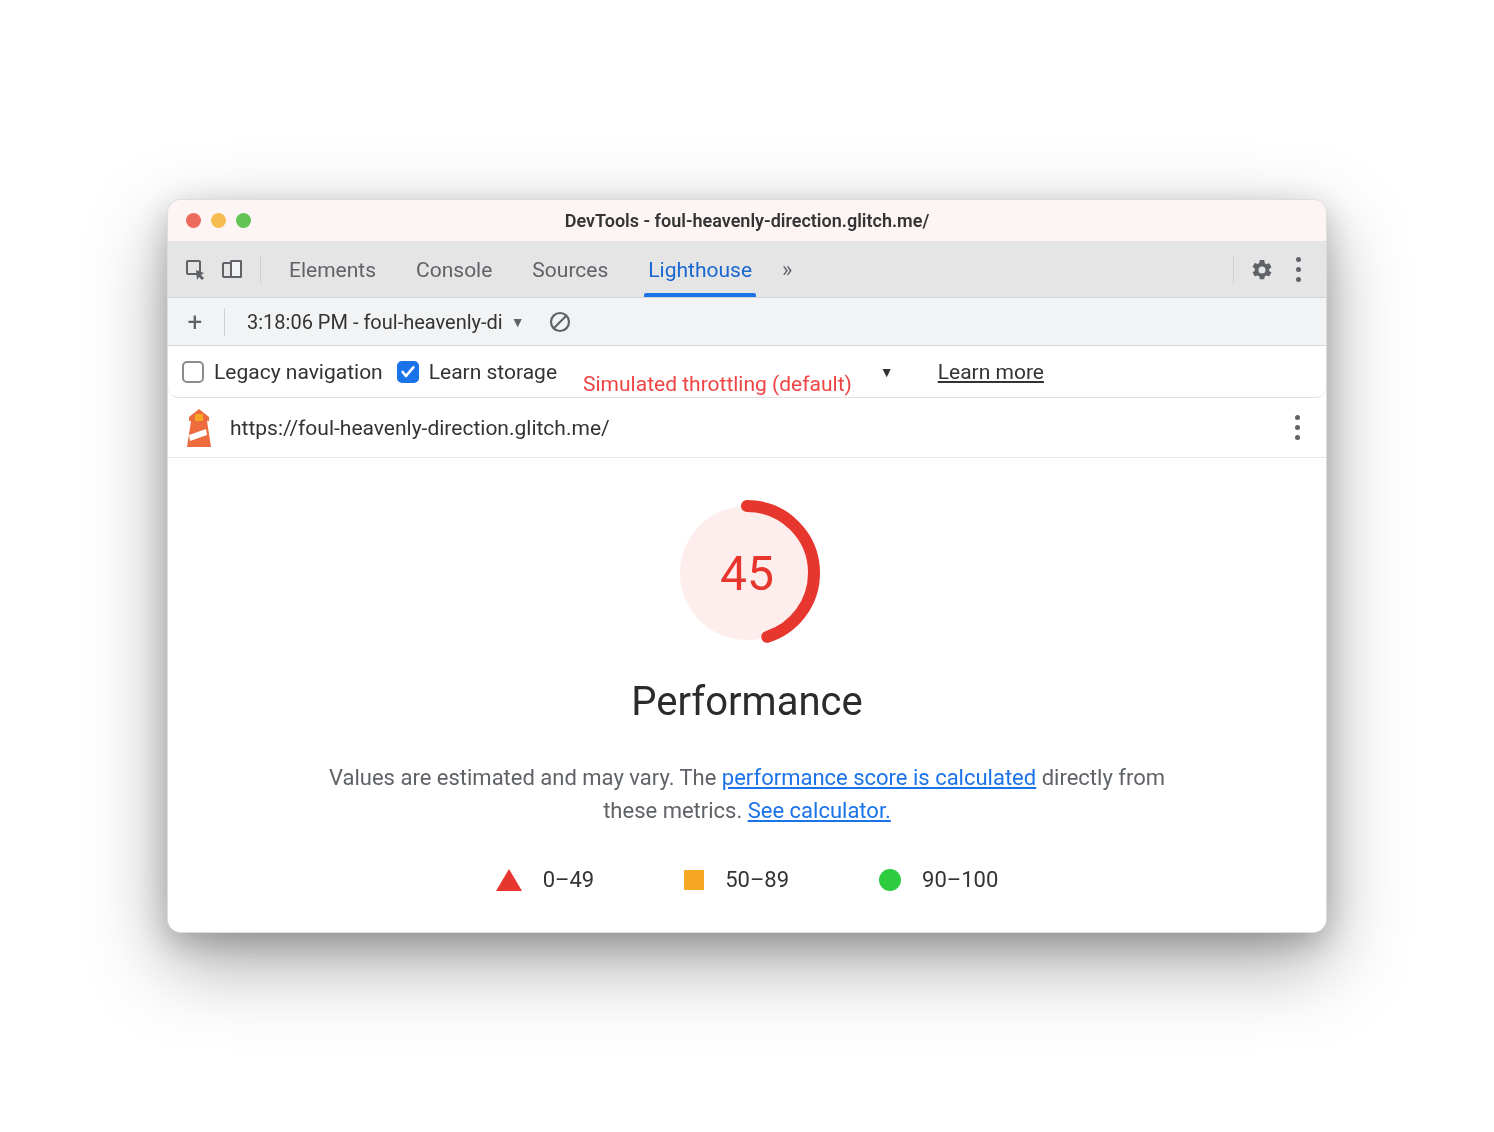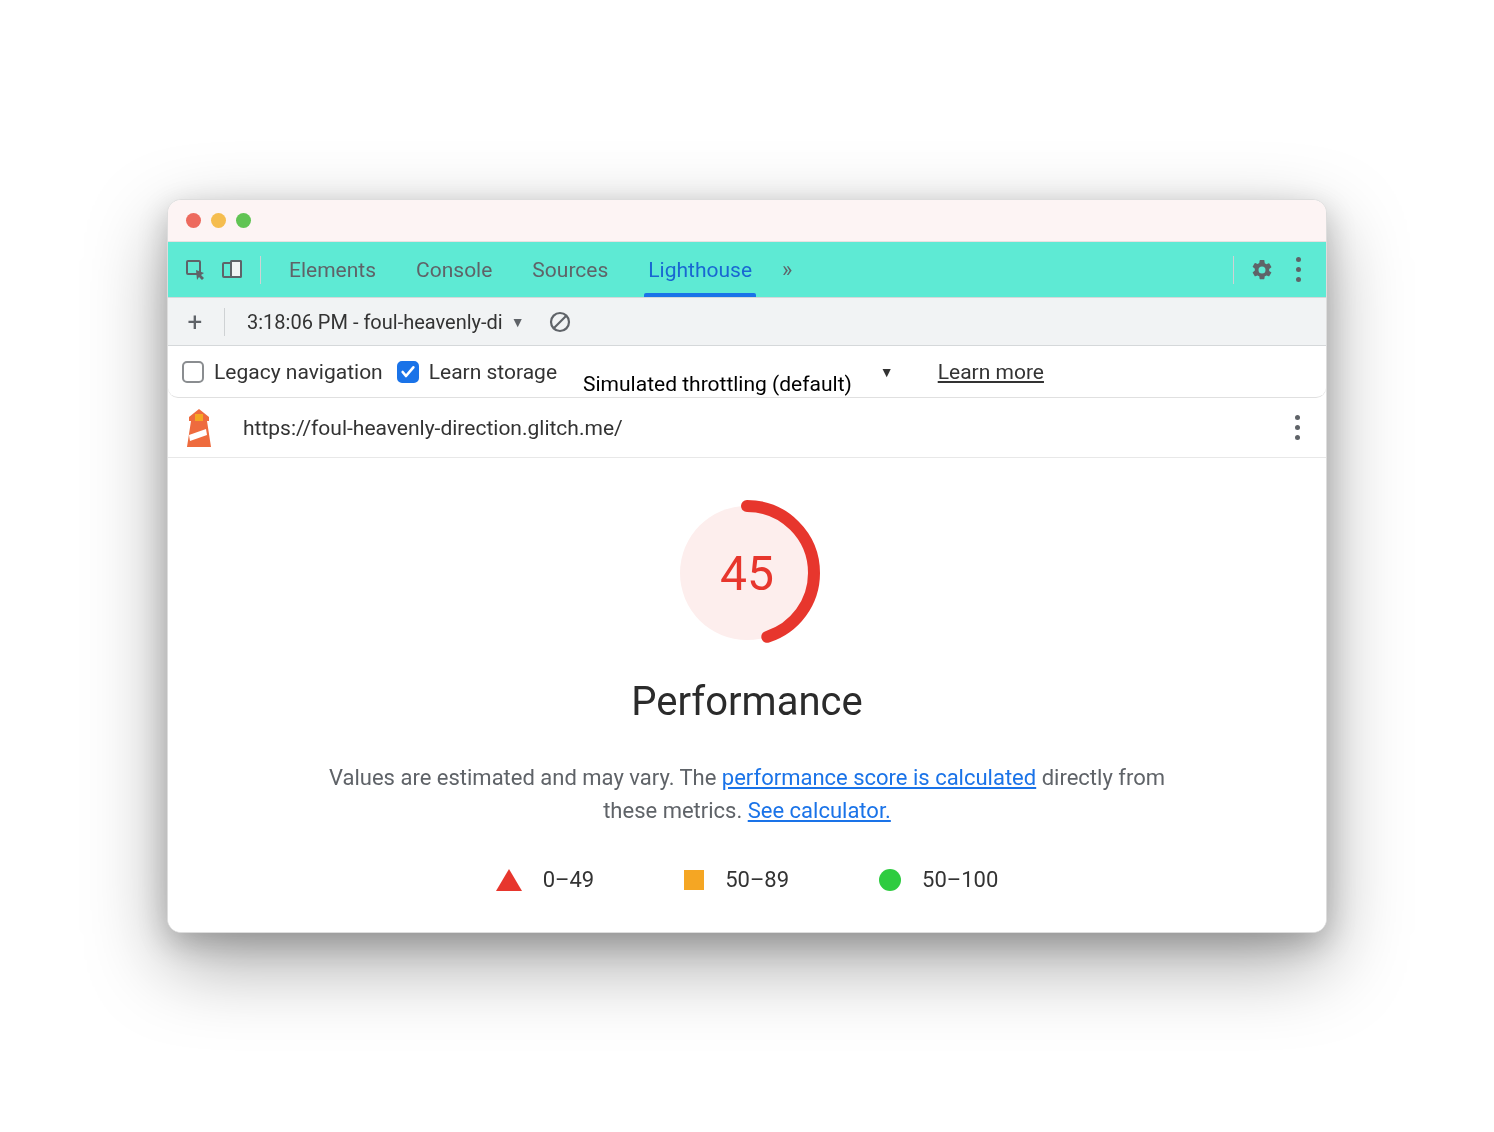--- a/index.html
+++ b/index.html
@@ -45,21 +45,21 @@
     left: 0; right: 0;
     text-align: center;
     font-size: 18px;
     font-weight: 600;
     color: #333;
     pointer-events: none;
   }
   
   .tabs-row {
     height: 56px;
-    background: #5eead4;
+    background: #e5e5e5;
     border-bottom: 1px solid #d5d8da;
     display: flex;
     align-items: center;
     padding: 0 10px;
   }
   .tab-icon-btn {
     width: 36px; height: 36px;
     display: flex; align-items: center; justify-content: center;
     color: #5f6368;
     cursor: pointer;
@@ -141,32 +141,32 @@
     cursor:pointer;
     flex-shrink:0;
   }
   .checkbox.checked {
     background: #1a73e8;
     border-color: #1a73e8;
     color: #fff;
   }
   .checkbox.checked svg { display:block; }
   .opt-group { display:flex; align-items:center; gap:10px; }
-  .throttle { margin-left: 12px; color: #000000; margin-top: 25px; }
+  .throttle { margin-left: 12px; color: #ef4444; margin-top: 25px; }
   .caret-down { margin-left: 14px; font-size: 14px; cursor:pointer; color:#333;}
   .learn-more { text-decoration: underline; color: #333; cursor:pointer; margin-left: 30px; text-align: center;}
   
   .url-bar {
     height: 60px;
     background: #fff;
     border-bottom: 1px solid #e8e8e8;
     display: flex;
     align-items: center;
     padding: 0 14px;
-    gap: 27px;
+    gap: 14px;
     font-size: 21px;
     color: #333;
   }
   .lighthouse-logo {
     width: 34px; height: 38px;
     flex-shrink:0;
   }
   .url-text { flex: 1; }
   .kebab {
     width: 30px; display:flex; flex-direction:column; align-items:center; gap:5px; cursor:pointer;
@@ -231,20 +231,21 @@
 <body>
 
 <div class="window">
 
   <div class="titlebar">
     <div class="traffic-lights">
       <div class="traffic-dot dot-close"></div>
       <div class="traffic-dot dot-min"></div>
       <div class="traffic-dot dot-max"></div>
     </div>
+    <div class="title-text">DevTools - foul-heavenly-direction.glitch.me/</div>
   </div>
 
   <div class="tabs-row">
     <div class="tab-icon-btn">
       <svg width="24" height="24" viewBox="0 0 24 24" fill="none" stroke="currentColor" stroke-width="2">
         <rect x="3" y="3" width="13" height="13" rx="1"></rect>
         <path d="M12 12 l8 3 -3 2 3 3 -2 2 -3-3 -2 3 z" fill="currentColor" stroke="none"></path>
       </svg>
     </div>
     <div class="tab-icon-btn">
@@ -344,18 +345,18 @@
       <div class="legend-item">
         <div class="shape-tri"></div>
         <span>0–49</span>
       </div>
       <div class="legend-item">
         <div class="shape-sq"></div>
         <span>50–89</span>
       </div>
       <div class="legend-item">
         <div class="shape-cir"></div>
-        <span>50–100</span>
+        <span>90–100</span>
       </div>
     </div>
   </div>
 
 </div>
 
 </body></html>

